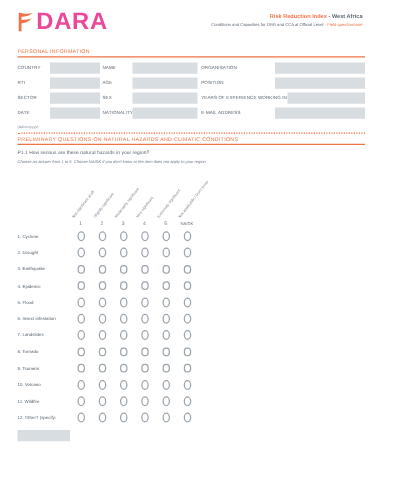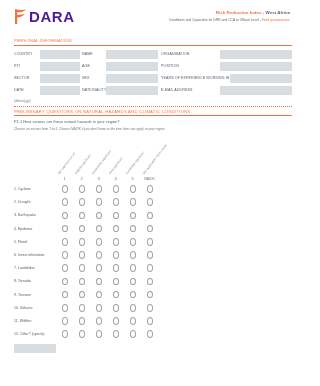--- a/index.html
+++ b/index.html
@@ -10,21 +10,21 @@
     color: #4a5560;
     overflow: hidden;
   }
   .page { position: relative; width: 298px; height: 386px; padding: 0; }
 
   
   .header { position: relative; height: 38px; padding: 8px 6px 0 14px; display: flex; justify-content: space-between; align-items: flex-start; }
   .logo-wrap { display: flex; align-items: center; gap: 2px; }
   .logo-mark { width: 13px; height: 17px; position: relative; flex: 0 0 auto; }
   .logo-mark svg { display: block; }
-  .logo-text { font-size: 15px; font-weight: bold; letter-spacing: .6px; color: #4c1d95; font-family: "Liberation Sans", sans-serif; line-height: 1; }
+  .logo-text { font-size: 19px; font-weight: bold; letter-spacing: .6px; color: #ec4899; font-family: "Liberation Sans", sans-serif; line-height: 1; }
   .title-block { text-align: right; padding-top: 2px; padding-right: 2px; }
   .title-main { font-size: 4.4px; font-weight: bold; color: #ef7344; letter-spacing: .05px; line-height: 1.5; }
   .title-main .reg { color: #5b6671; }
   .title-sub { font-size: 3.3px; color: #5b6671; letter-spacing: .02px; line-height: 1.6; margin-top: 1.5px; }
   .title-sub .hl { color: #ef7344; }
 
   
   .section-head { margin: 0 6px 0 14px; }
   .section-title { font-size: 4.2px; color: #ef7344; letter-spacing: .25px; padding-bottom: 1.5px; }
   .rule { height: 1px; background: #ef7344; width: 100%; }

